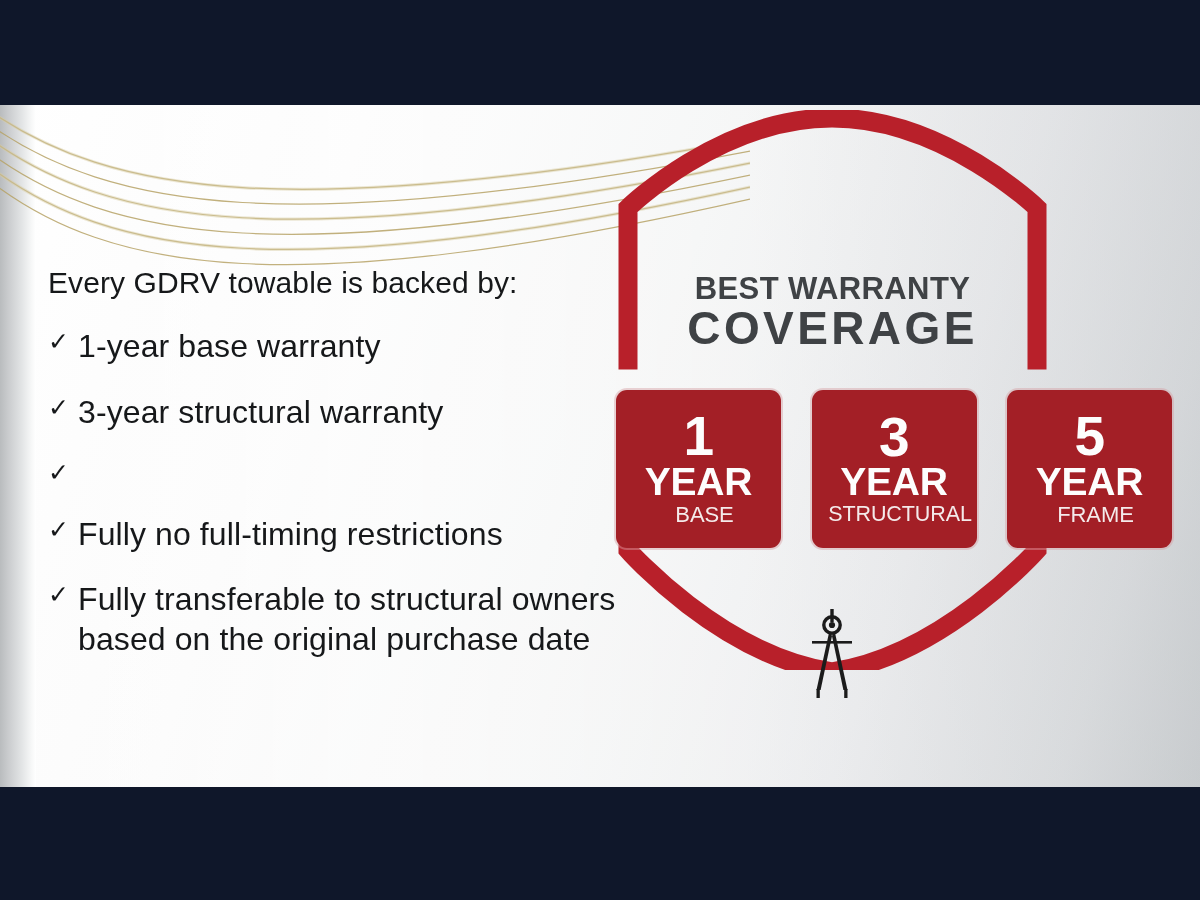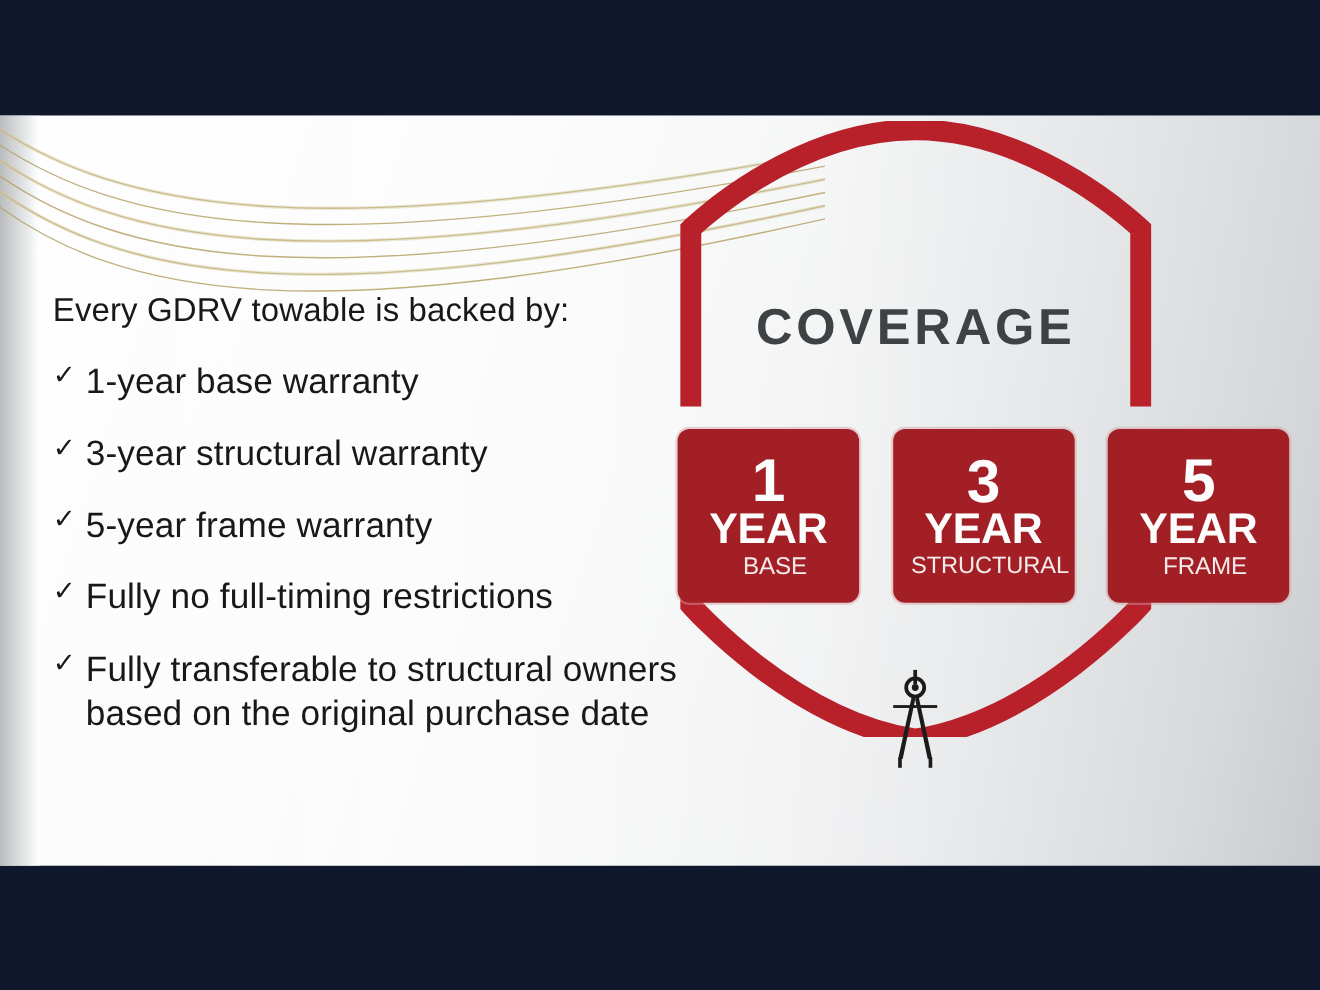--- a/index.html
+++ b/index.html
@@ -273,40 +273,40 @@
       <div class="bullet">
         <span class="check">✓</span>
         <span class="btext">1-year base warranty</span>
       </div>
       <div class="bullet">
         <span class="check">✓</span>
         <span class="btext">3-year structural warranty</span>
       </div>
       <div class="bullet">
         <span class="check">✓</span>
-        <span class="btext">5-year frame warranty</span>
       </div>
       <div class="bullet">
         <span class="check">✓</span>
         <span class="btext">Fully no full-timing restrictions</span>
       </div>
       <div class="bullet">
         <span class="check">✓</span>
         <span class="btext">Fully transferable to structural owners based on the original purchase date</span>
       </div>
     </div>
 
     <div id="badge">
 
       <svg id="shield-svg" width="600" height="560" viewBox="0 0 600 560" xmlns="http://www.w3.org/2000/svg">
         <path d="M28,250 L28,98 C28,98 120,8 232,8 C344,8 437,98 437,98 L437,250" fill="none" stroke="#b8202a" stroke-width="19" stroke-linecap="square"></path>
         <path d="M28,370 L28,440 C28,440 120,545 232,562 C344,545 437,440 437,440 L437,370" fill="none" stroke="#b8202a" stroke-width="19" stroke-linecap="square"></path>
       </svg>
 
       <div id="badge-title">
+        <span class="l1">BEST WARRANTY</span>
         <span class="l2">COVERAGE</span>
       </div>
 
       <div id="cards">
         <div class="card">
           <span class="num">1</span>
           <span class="yr">YEAR</span>
           <span class="kind">BASE</span>
         </div>
         <div class="card wide">

